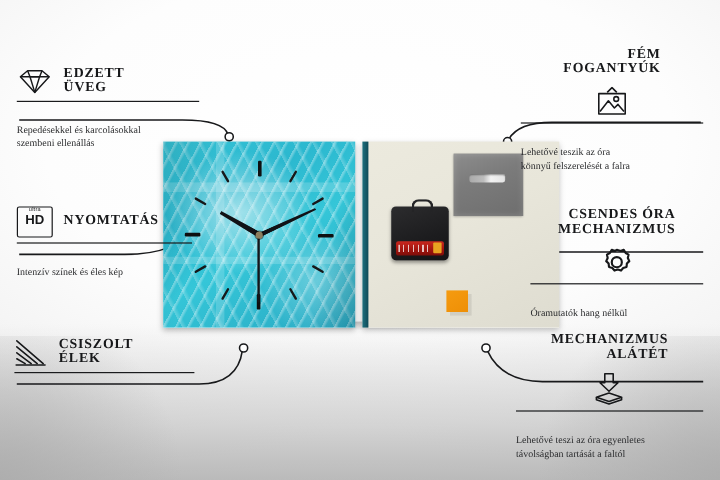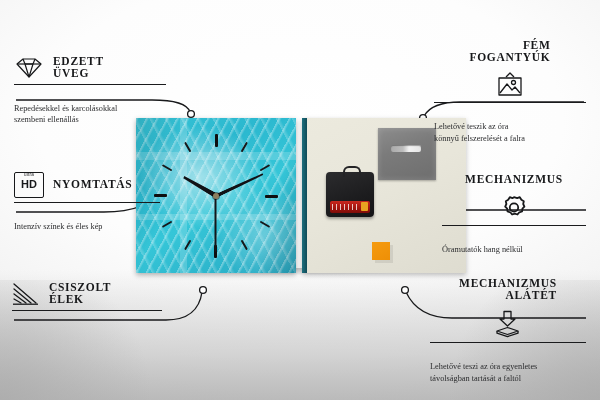--- a/index.html
+++ b/index.html
@@ -269,20 +269,21 @@
       </svg>
     </div>
     <div class="rule"></div>
     <div class="desc">Lehetővé teszik az óra
 könnyű felszerelését a falra</div>
   </div>
 
   <div class="feat right" style="left:442px;top:174px;width:144px;">
     <div class="head">
       <div class="titles">
+        <span class="t">CSENDES ÓRA</span>
         <span class="t">MECHANIZMUS</span>
       </div>
       <svg class="ic" width="26" height="26" viewBox="0 0 26 26">
         <g fill="none" stroke="#17181a" stroke-width="1.8" stroke-linejoin="round">
           <path d="M13,2.2 l3.2,1.0 l2.6,-1.0 l1.6,2.6 l2.4,1.4 l-0.6,2.8 l1.2,2.6 l-2.0,2.0 l-0.3,2.9 l-2.8,0.8 l-1.8,2.2 l-2.7,-0.9 l-2.7,0.9 l-1.8,-2.2 l-2.8,-0.8 l-0.3,-2.9 l-2.0,-2.0 l1.2,-2.6 l-0.6,-2.8 l2.4,-1.4 l1.6,-2.6 l2.6,1.0 Z"></path>
           <circle cx="13" cy="12.5" r="4.2"></circle>
         </g>
       </svg>
     </div>
     <div class="rule"></div>

